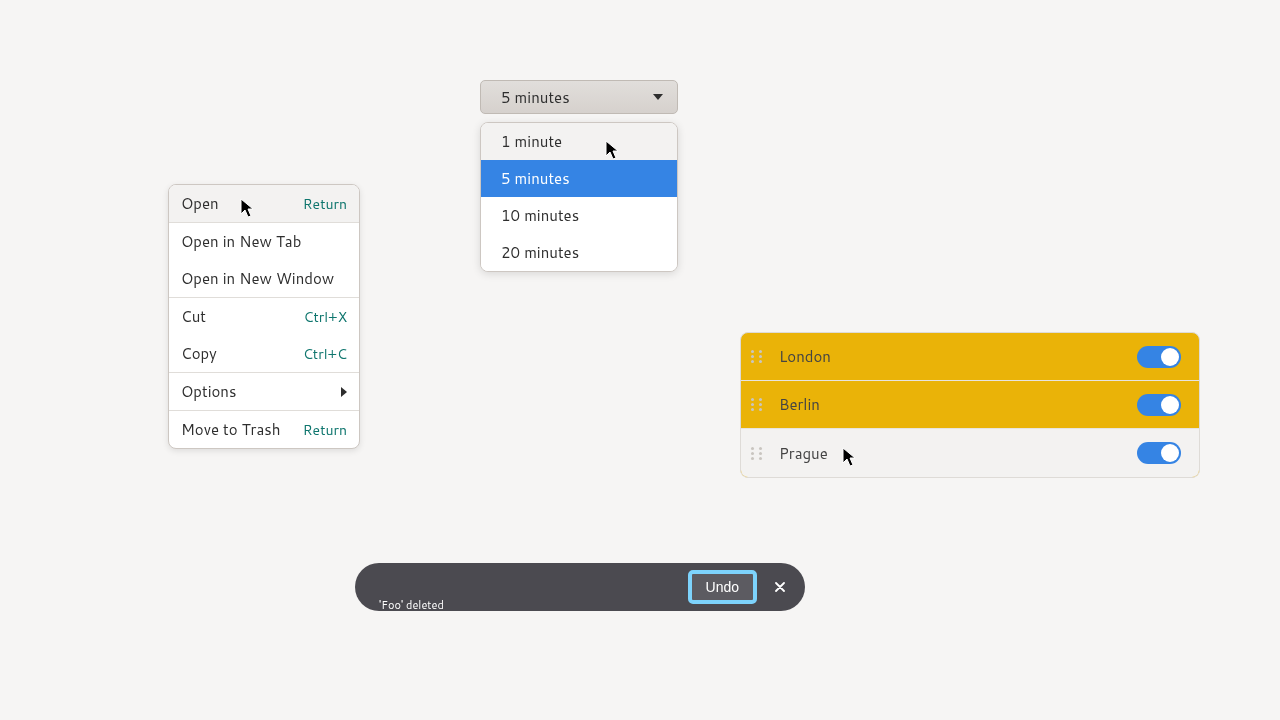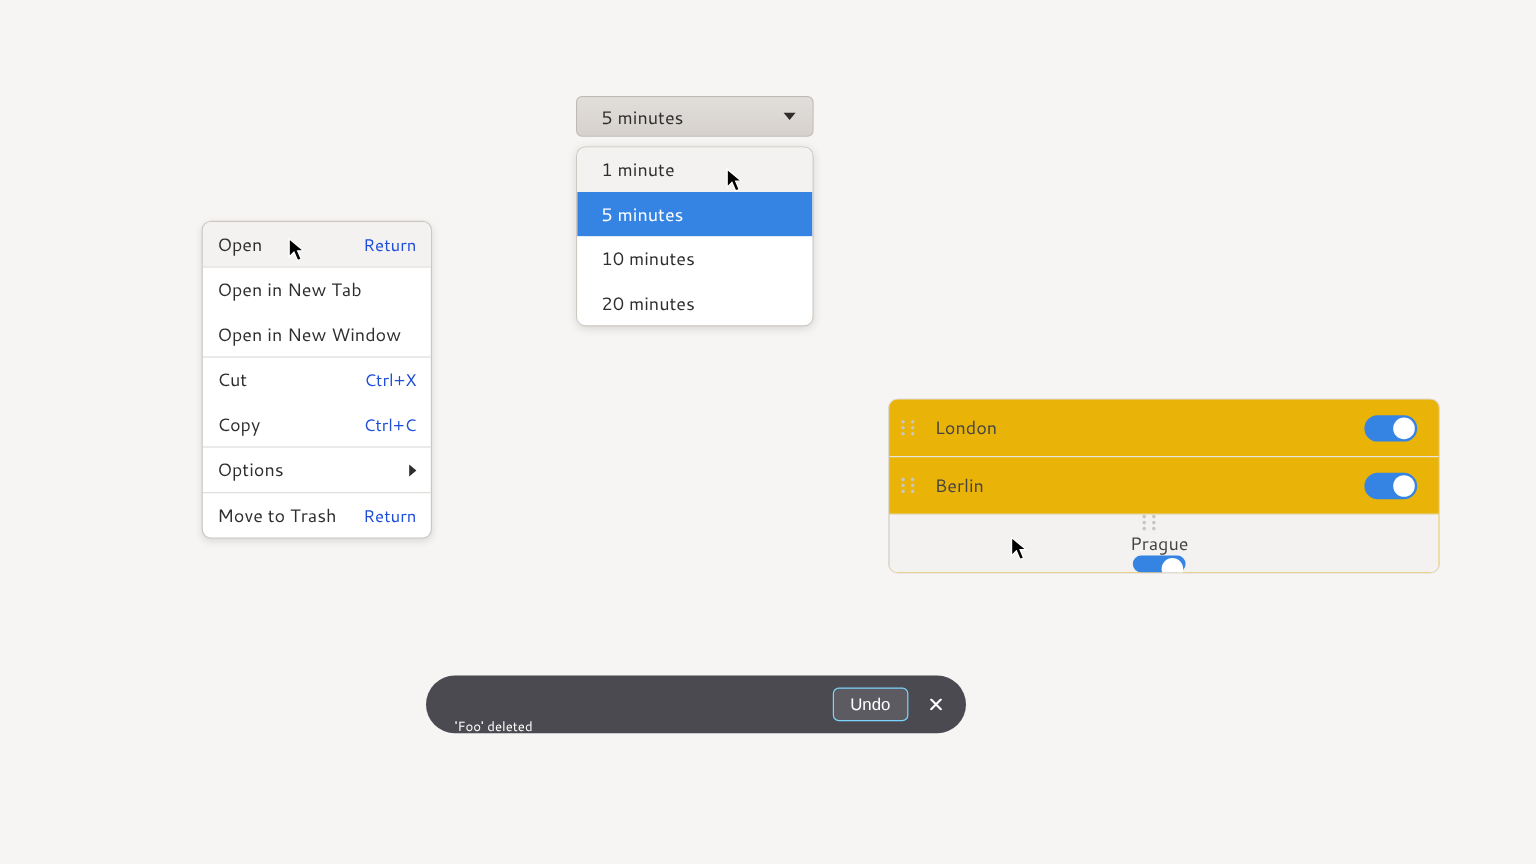--- a/index.html
+++ b/index.html
@@ -30,21 +30,21 @@
       display: flex;
       justify-content: space-between;
       align-items: center;
       padding: 8px 12px;
       cursor: default;
     }
     .menu-item.hovered {
       background: #f3f2f1;
     }
     .menu-item .accel {
-      color: #1d4ed8;
+      color: #0f766e;
       font-size: 14px;
     }
     .menu-sep {
       height: 1px;
       background: #e0ddd9;
     }
     .submenu-arrow {
       width: 0; height: 0;
       border-top: 5px solid transparent;
       border-bottom: 5px solid transparent;
@@ -108,21 +108,21 @@
       border-radius: 8px;
       overflow: hidden;
     }
     .list-row {
       display: flex;
       align-items: center;
       height: 48px;
       padding: 0 18px 0 10px;
       border-bottom: 1px solid #e7e4e0;
     }
-    .list-row:last-child { border-bottom: none; flex-direction: column; }
+    .list-row:last-child { border-bottom: none; }
     .list-row.hovered { background: #f3f2f1; }
     .drag-handle {
       width: 14px;
       display: grid;
       grid-template-columns: 1fr 1fr;
       grid-gap: 2px;
       margin-right: 14px;
     }
     .drag-handle span {
       width: 3px; height: 3px;
@@ -154,21 +154,21 @@
       background: #4b4a50;
       color: #ffffff;
       border-radius: 24px;
       display: flex;
       align-items: center;
       padding: 0 14px 0 24px;
     }
     .toast-msg { flex: 1; font-size: 11px; margin-top: 36px; }
     .toast-undo {
       background: #5c5b61;
-      border: 1px solid #7dd3fc;
+      border: 4px solid #7dd3fc;
       color: #ffffff;
       border-radius: 5px;
       padding: 5px 14px;
       font-size: 14px;
       margin-right: 12px;
     }
     .toast-close {
       width: 22px; height: 22px;
       display: flex; align-items: center; justify-content: center;
       color: #ffffff;

